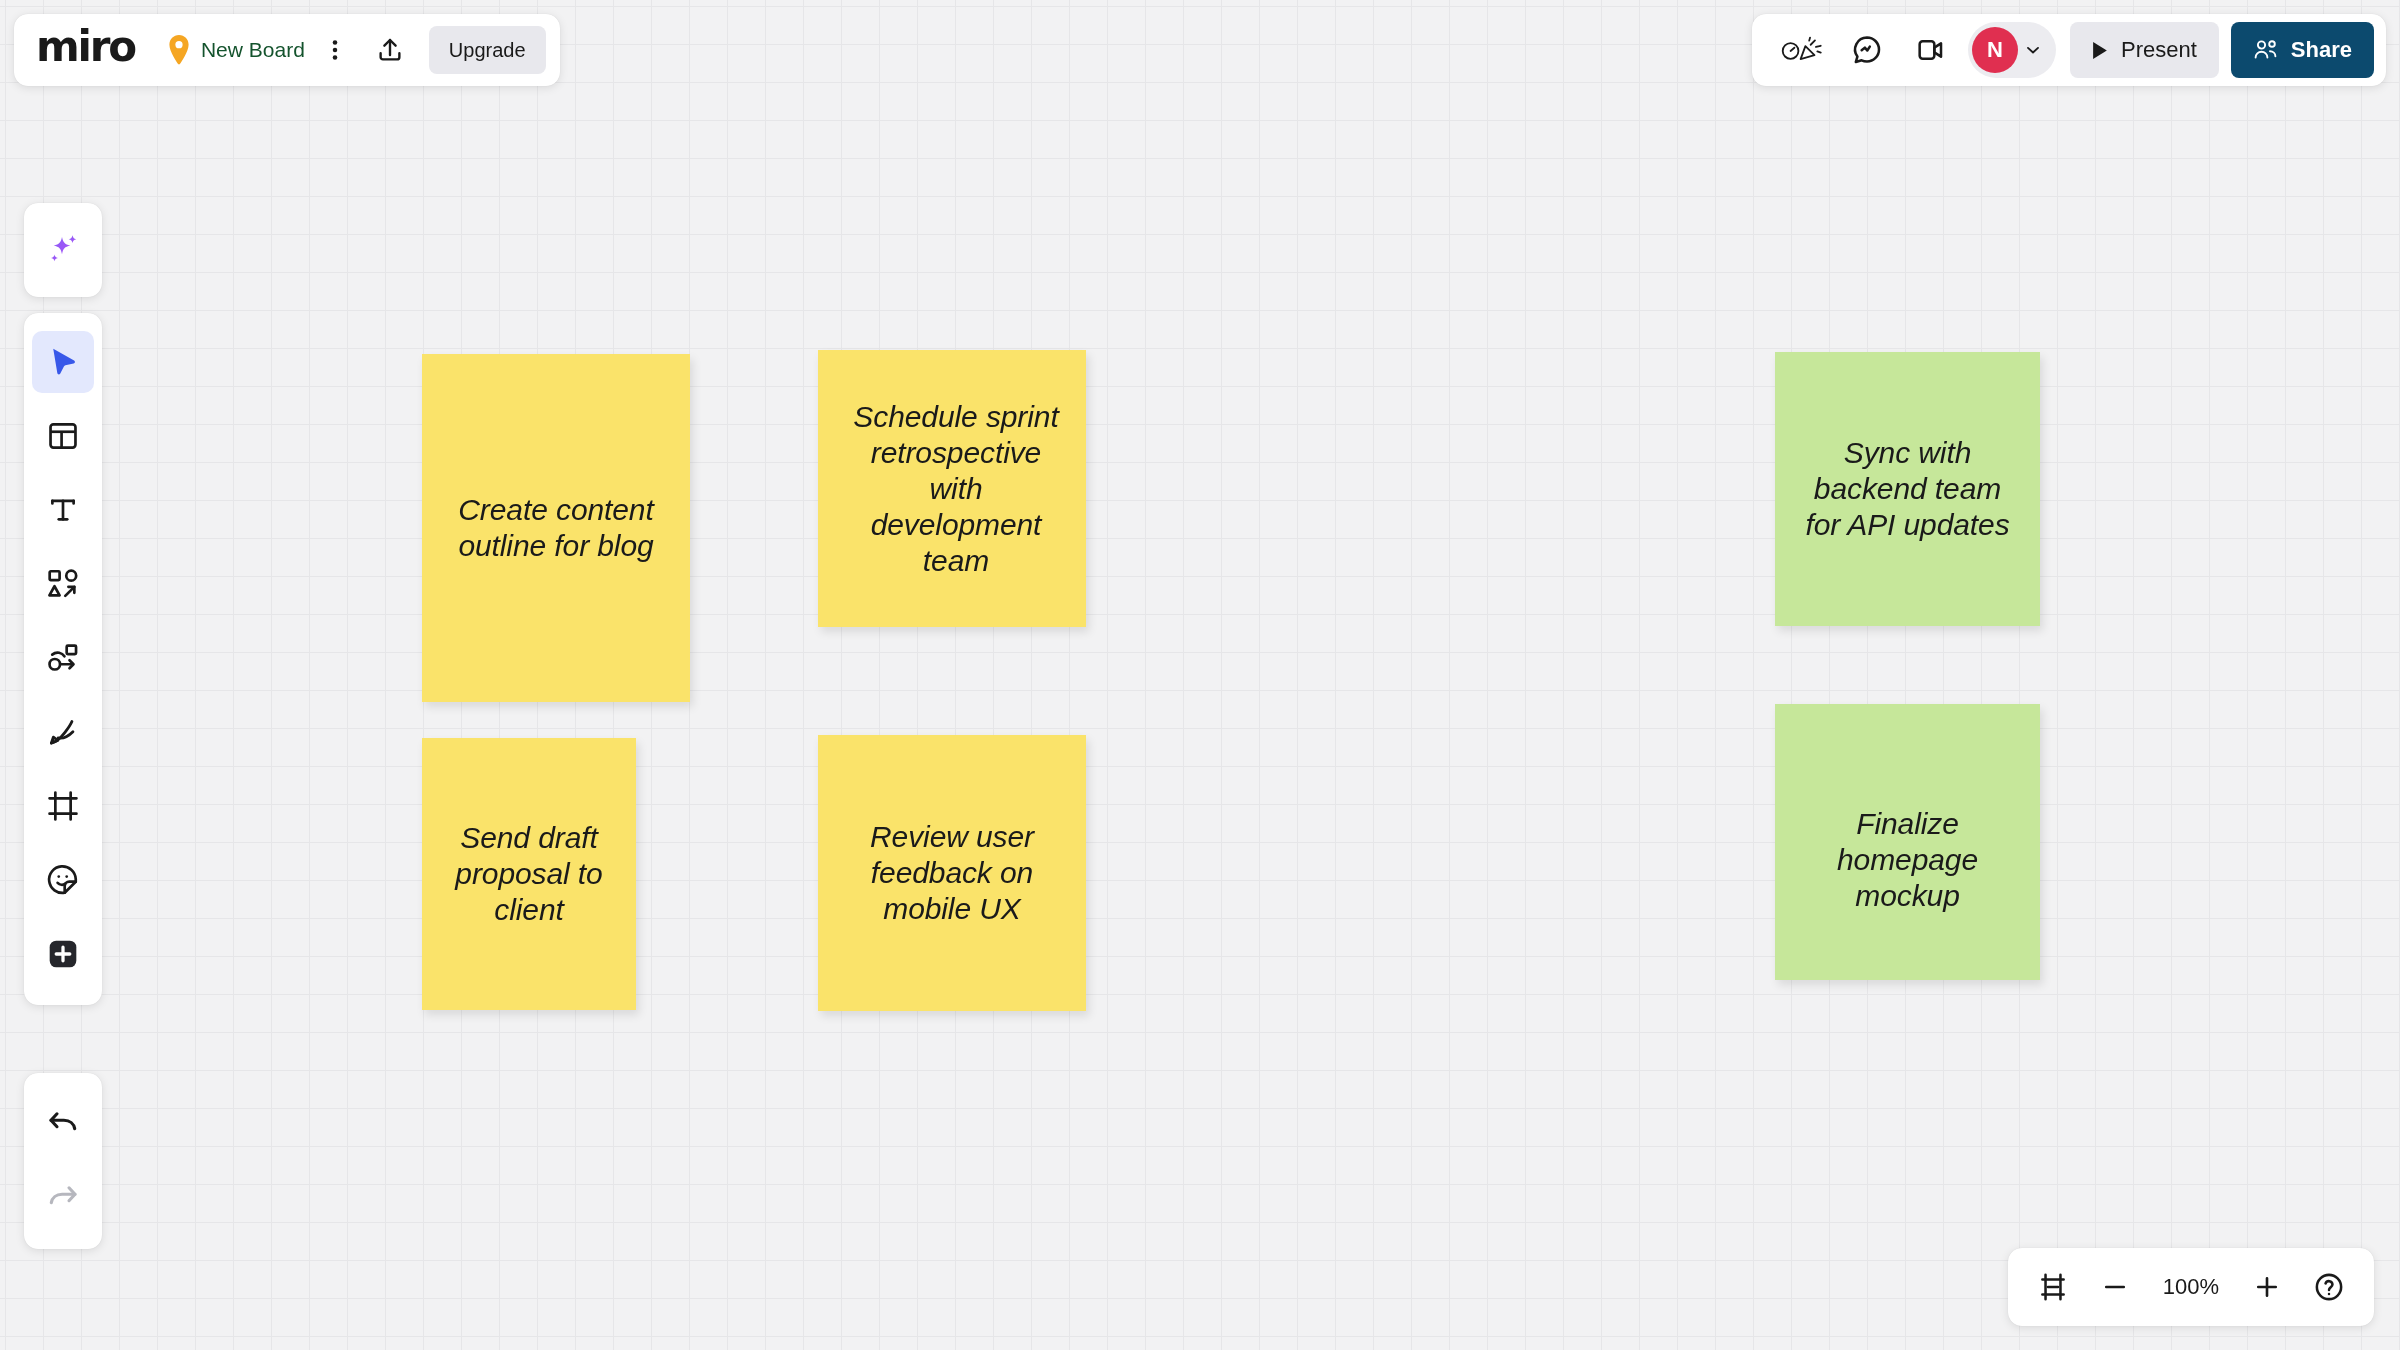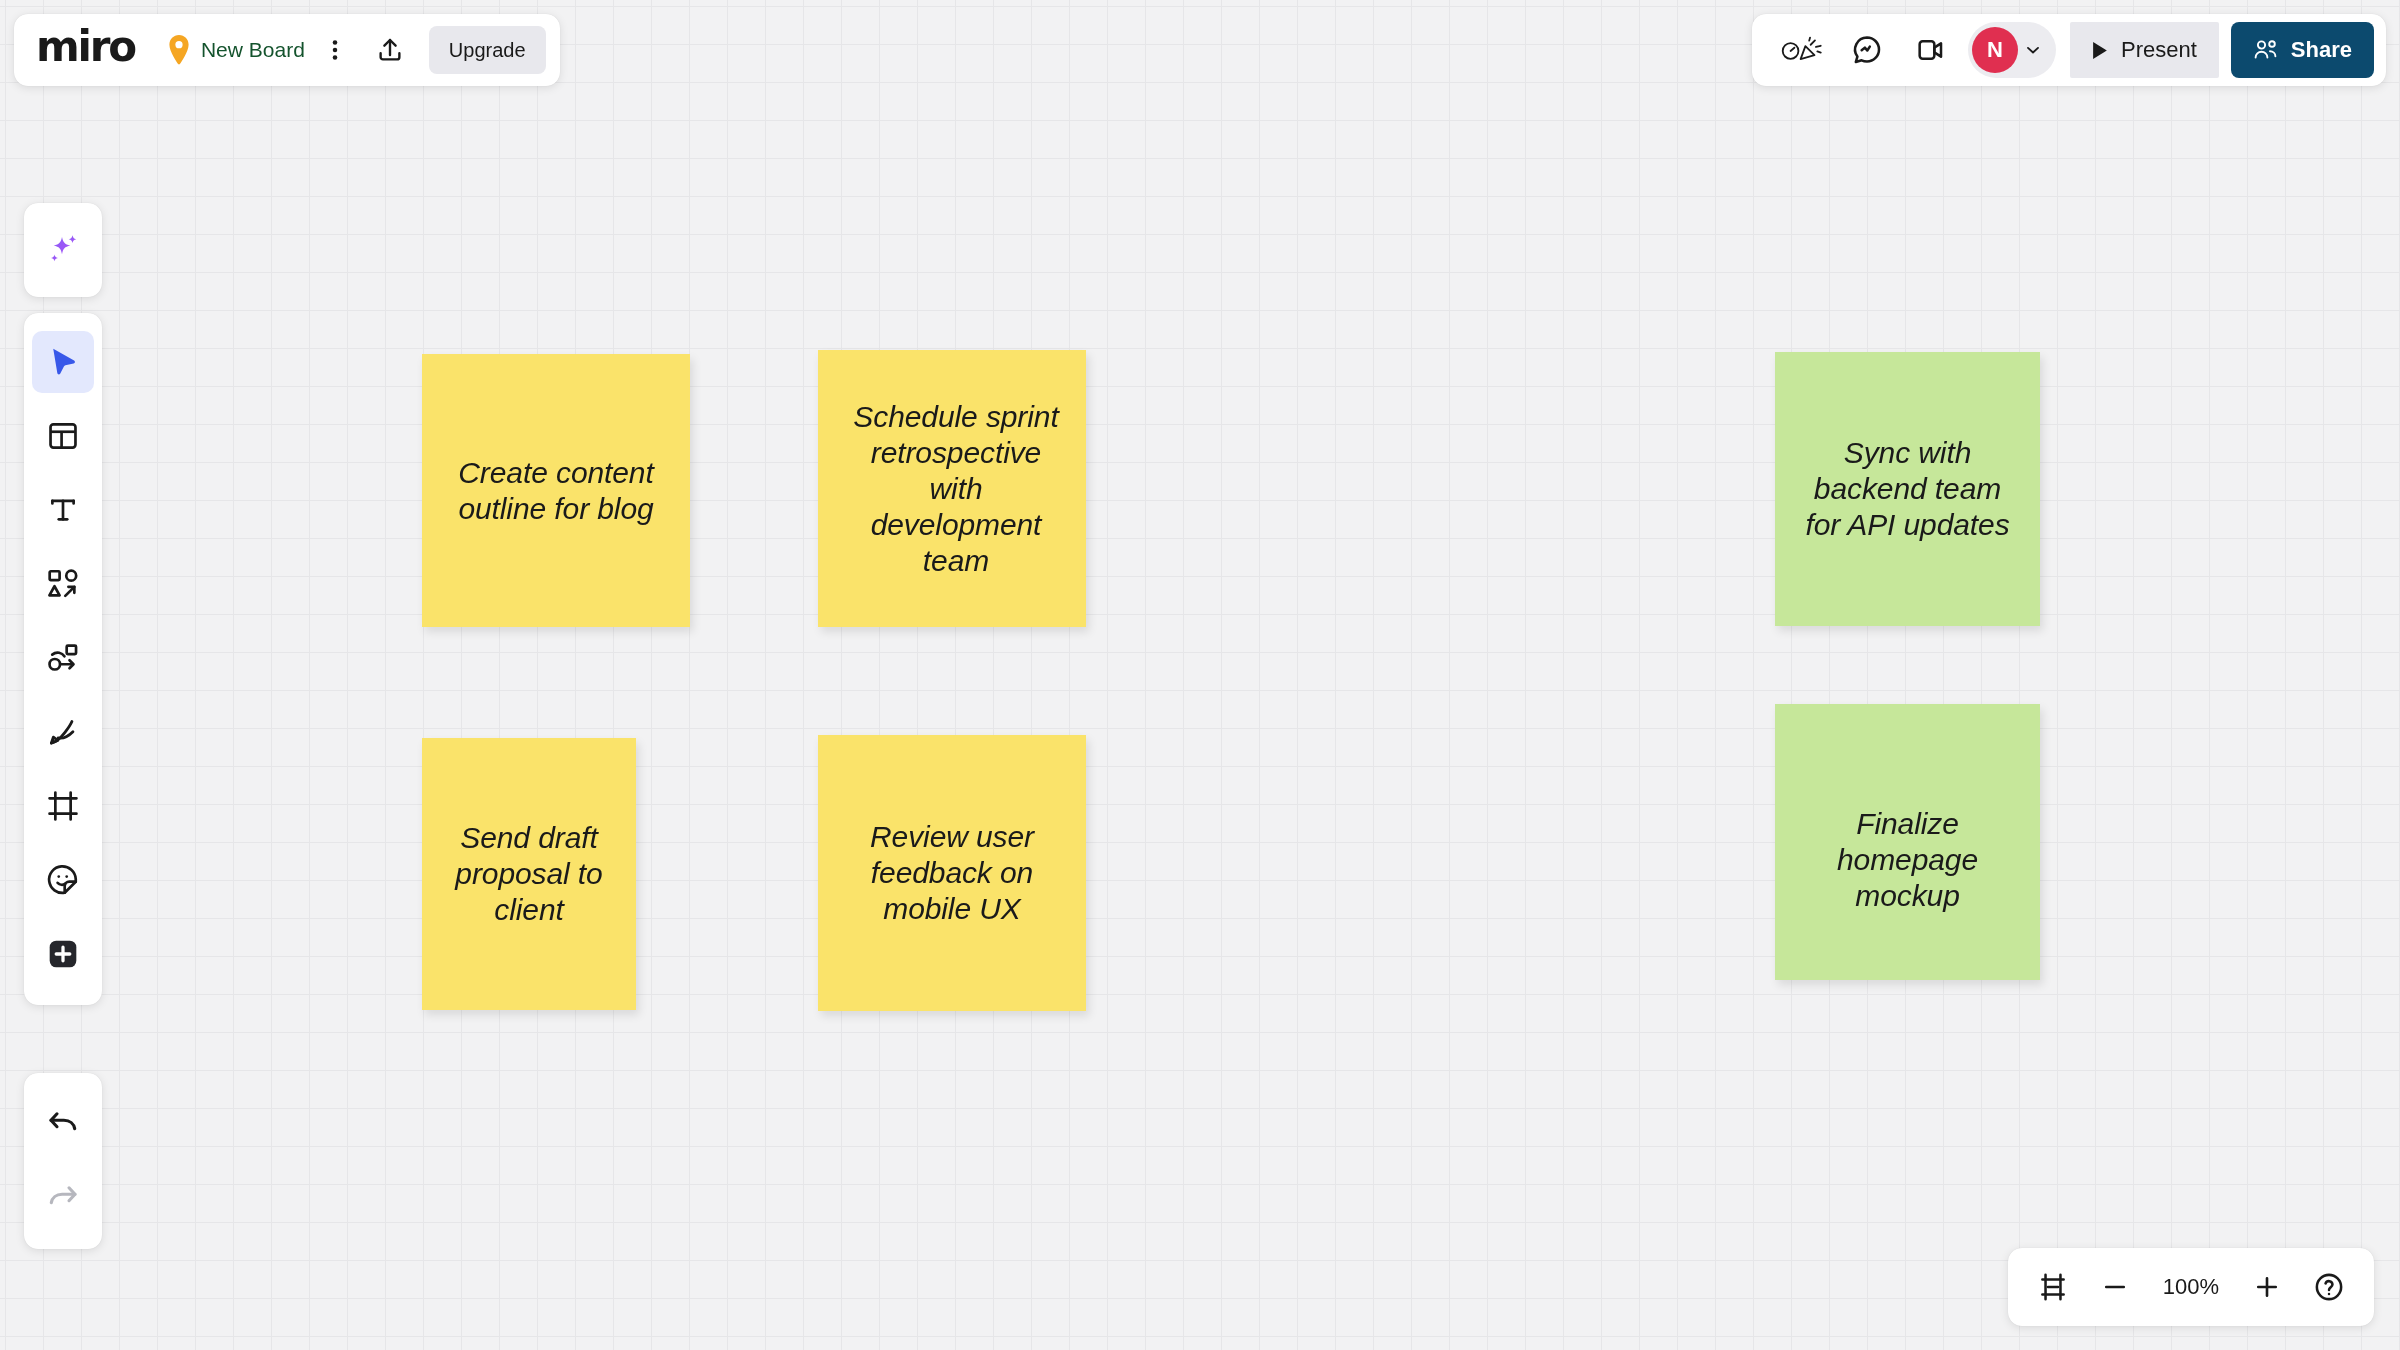--- a/index.html
+++ b/index.html
@@ -144,21 +144,21 @@
     border-radius: 50%;
     background: #e02f50;
     color: #fff;
     display: flex; align-items: center; justify-content: center;
     font-size: 22px; font-weight: 600;
   }
   #avatar-caret { width: 30px; display:flex; align-items:center; justify-content:center; }
   #present-btn {
     height: 56px;
     background: #e8e8ed;
-    border-radius: 2px;
+    border-radius: 8px;
     display: flex; align-items: center; 
     gap: 12px;
     padding: 0 22px;
     cursor: pointer;
     margin-right: 12px;
   }
   #present-btn span { font-size: 22px; color: #1a1a1a; }
   #share-btn {
     height: 56px;
     background: #0c4a6e;
@@ -219,21 +219,21 @@
   }
 </style>
 </head>
 <body>
 
 <div id="app">
 
   <div id="canvas"></div>
 
   <div id="sticky-layer">
-      <div class="sticky" style="left: 422px; top: 354px; width: 268px; height: 273px; background: rgb(250, 227, 106);">
+      <div class="sticky" style="left: 422px; top: 354px; width: 268px; height: 348px; background: rgb(250, 227, 106);">
         <span style="font-size: 30px;">Create content outline for blog</span>
       </div>
       <div class="sticky" style="left: 818px; top: 350px; width: 268px; height: 277px; background: rgb(250, 227, 106); padding-left: 26px;">
         <span style="font-size: 30px;">Schedule sprint retrospective with development team</span>
       </div>
       <div class="sticky" style="left: 1775px; top: 352px; width: 265px; height: 274px; background: rgb(198, 231, 154);">
         <span style="font-size: 30px;">Sync with backend team for API updates</span>
       </div>
       <div class="sticky" style="left: 422px; top: 738px; width: 214px; height: 272px; background: rgb(250, 227, 106);">
         <span style="font-size: 30px;">Send draft proposal to client</span>

